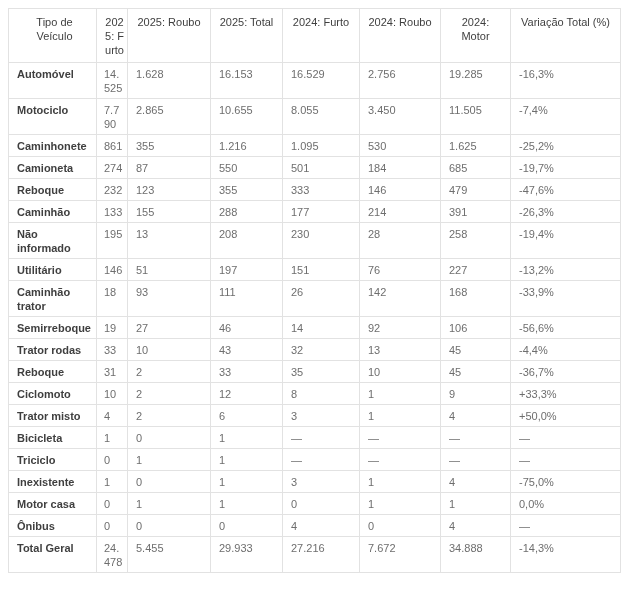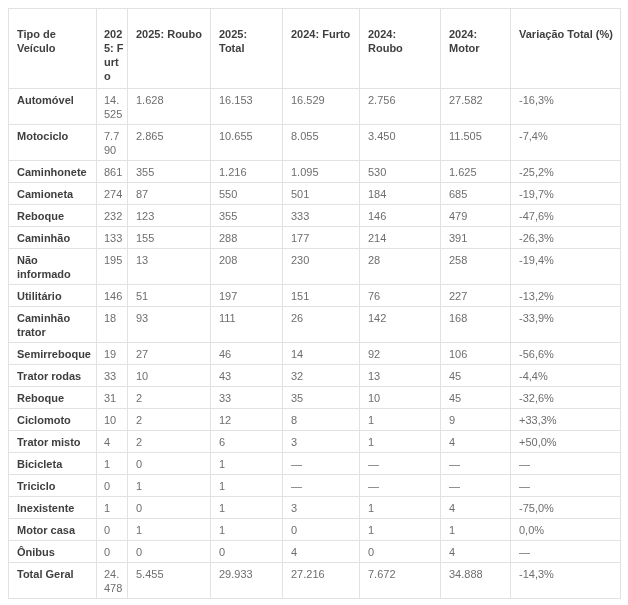--- a/index.html
+++ b/index.html
@@ -24,24 +24,25 @@
     border: 1px solid #e2e2e2;
     font-size: 11px;
     line-height: 14px;
     padding: 4px 8px 3px 8px;
     text-align: left;
     vertical-align: top;
     background: #ffffff;
   }
   
   .stats thead th {
-    font-weight: bold;
+    font-weight: normal;
     color: #3f3f3f;
-    padding-top: 18px;
+    padding-top: 6px;
     padding-bottom: 5px;
+    text-align: center;
   }
   .stats thead th:last-child { white-space: nowrap; }
   
   .stats tbody th {
     font-weight: bold;
     color: #3f3f3f;
     padding-right: 4px;
     margin-left: 40px;
   }
   .stats thead th:first-child { padding-right: 4px; }
@@ -86,21 +87,21 @@
       </tr>
     </thead>
     <tbody>
         <tr>
           <th>Automóvel</th>
           <td class="col-furto25">14.525</td>
           <td>1.628</td>
           <td>16.153</td>
           <td>16.529</td>
           <td>2.756</td>
-          <td>27.582</td>
+          <td>19.285</td>
           <td>-16,3%</td>
         </tr>
         <tr>
           <th>Motociclo</th>
           <td class="col-furto25">7.790</td>
           <td>2.865</td>
           <td>10.655</td>
           <td>8.055</td>
           <td>3.450</td>
           <td>11.505</td>
@@ -197,21 +198,21 @@
           <td>-4,4%</td>
         </tr>
         <tr>
           <th>Reboque</th>
           <td class="col-furto25">31</td>
           <td>2</td>
           <td>33</td>
           <td>35</td>
           <td>10</td>
           <td>45</td>
-          <td>-32,6%</td>
+          <td>-36,7%</td>
         </tr>
         <tr>
           <th>Ciclomoto</th>
           <td class="col-furto25">10</td>
           <td>2</td>
           <td>12</td>
           <td>8</td>
           <td>1</td>
           <td>9</td>
           <td>+33,3%</td>

